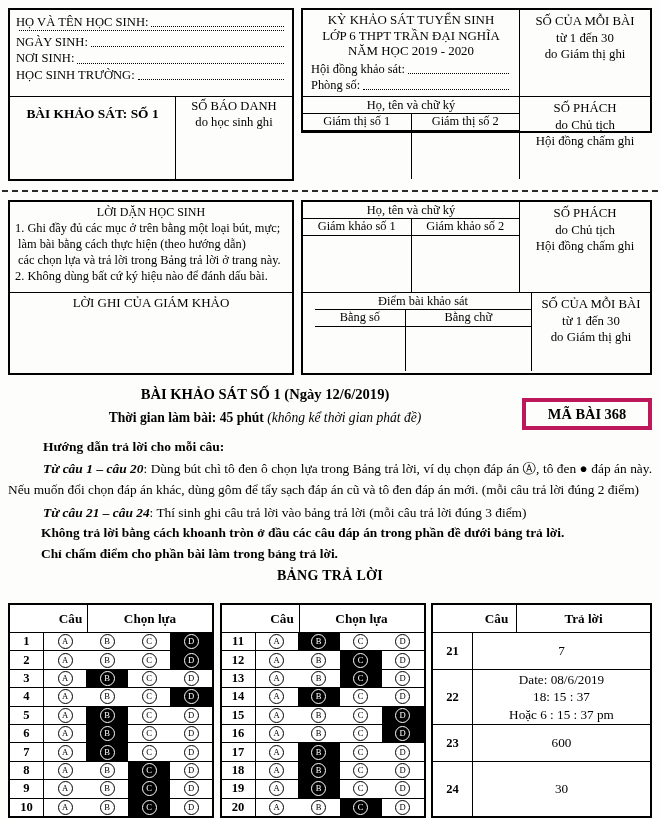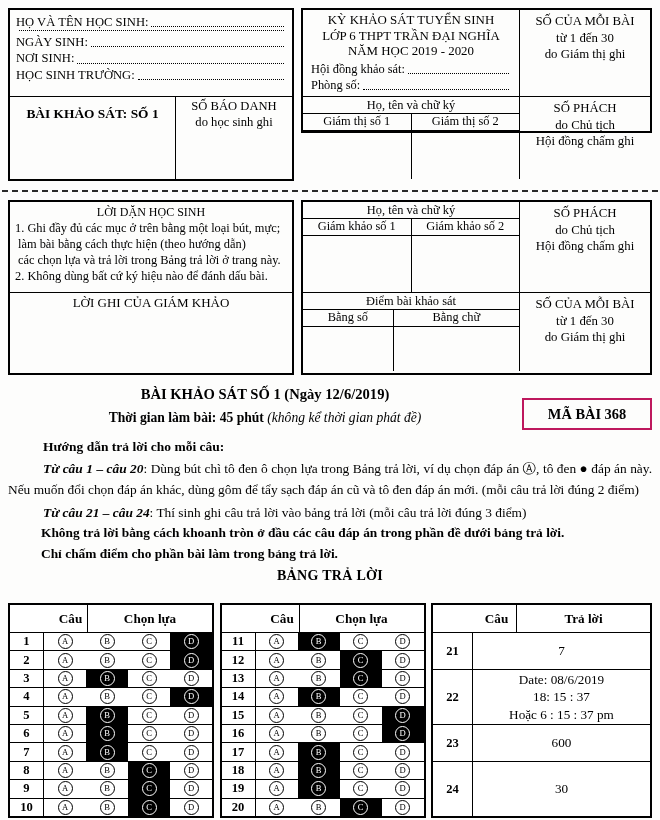--- a/index.html
+++ b/index.html
@@ -45,21 +45,21 @@
 
   .notice{height:91px;box-sizing:border-box;padding:2px 5px 0 5px;font-size:12.4px;line-height:16px;}
   .notice .ctr{font-size:12px;}
   .examiner-cell{padding-top:2px;font-size:13px;}
 
   
   .title-row{display:flex;align-items:center;}
   .title-left{flex:1;text-align:center;}
   .t1{font-size:14.6px;}
   .t2{margin-top:7px;font-size:13.6px;}
-  .code-box{width:130px;height:32px;border:2px solid #be185d;box-sizing:border-box;margin-top:16px;
+  .code-box{width:130px;height:32px;border:4px solid #be185d;box-sizing:border-box;margin-top:16px;
     display:flex;align-items:center;justify-content:center;font-weight:bold;font-size:14.4px;}
 
   
   .instr{font-size:13.4px;}
   .guide-title{font-weight:bold;margin-left:35px;font-size:13.5px;line-height:20px;}
   .para{text-align:justify;text-indent:35px;line-height:20.8px;margin-top:2px;}
   .lead{font-weight:bold;font-style:italic;}
   .warn{font-weight:bold;margin-left:33px;line-height:20.6px;}
   .tbl-title{text-align:center;font-weight:bold;font-size:14px;margin-top:3px;letter-spacing:.3px;}
 
@@ -194,21 +194,21 @@
             <div></div>
             <div></div>
           </div>
       </div>
       <div class="side-col ctr">
         <div>SỐ PHÁCH</div>
         <div>do Chủ tịch</div>
         <div>Hội đồng chấm ghi</div>
       </div>
     </div>
-    <div class="midgrid-row" style="height:78px;">
+    <div class="midgrid-row" style="height:78px;padding-left:12px;">
       <div class="mid-col vr">
         <div class="sig-hdr">Điểm bài khảo sát</div>
         <div class="sig-names score-names">
           <div>Bằng số</div>
           <div>Bằng chữ</div>
         </div>
         <div class="sig-empty score-empty">
             <div></div>
             <div></div>
           </div>

